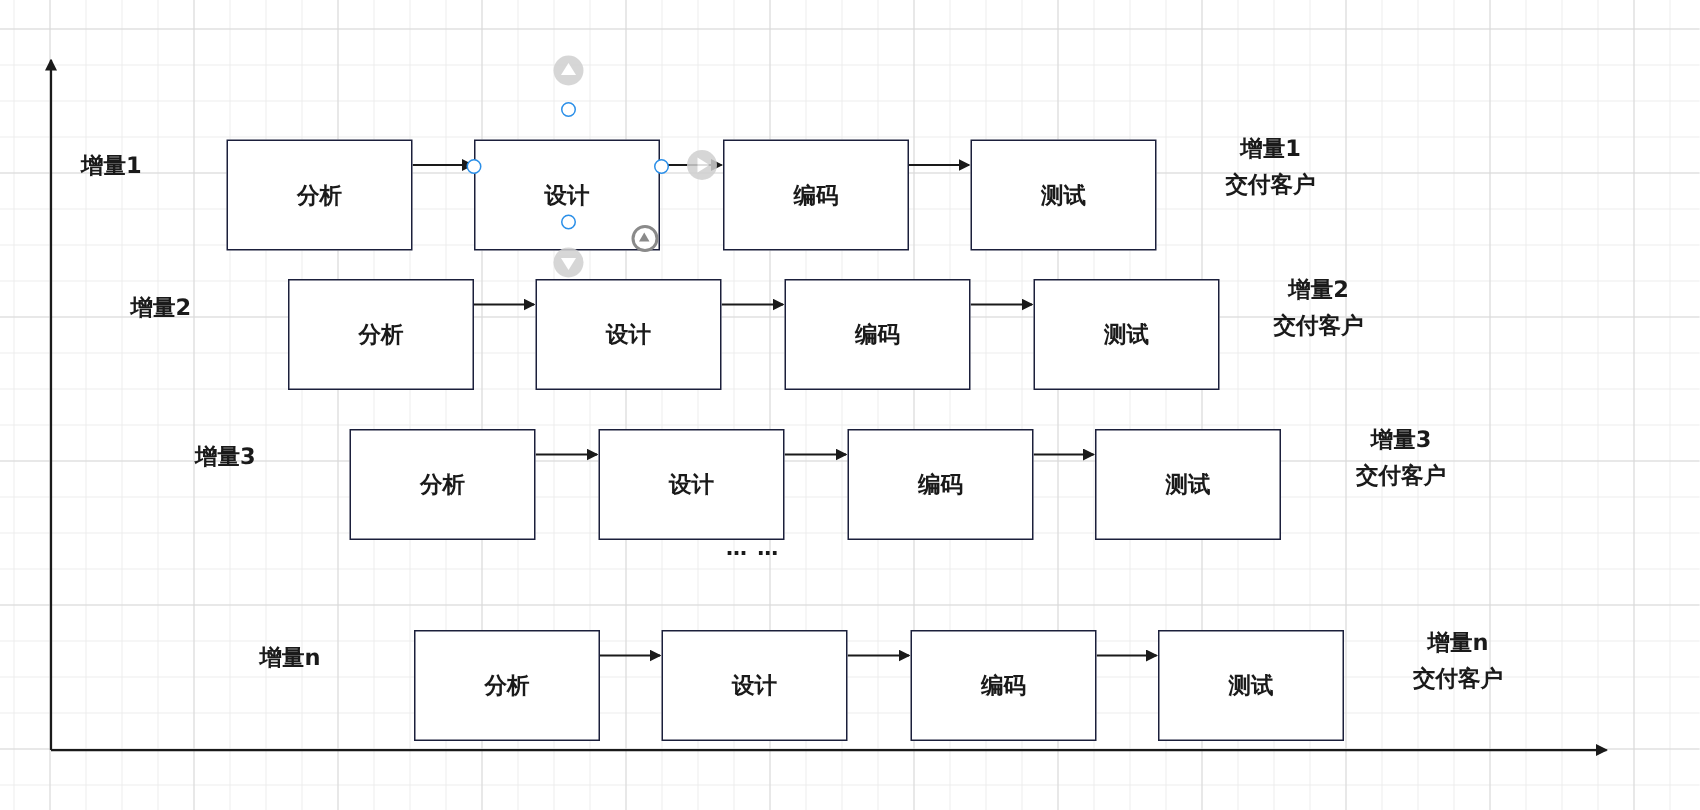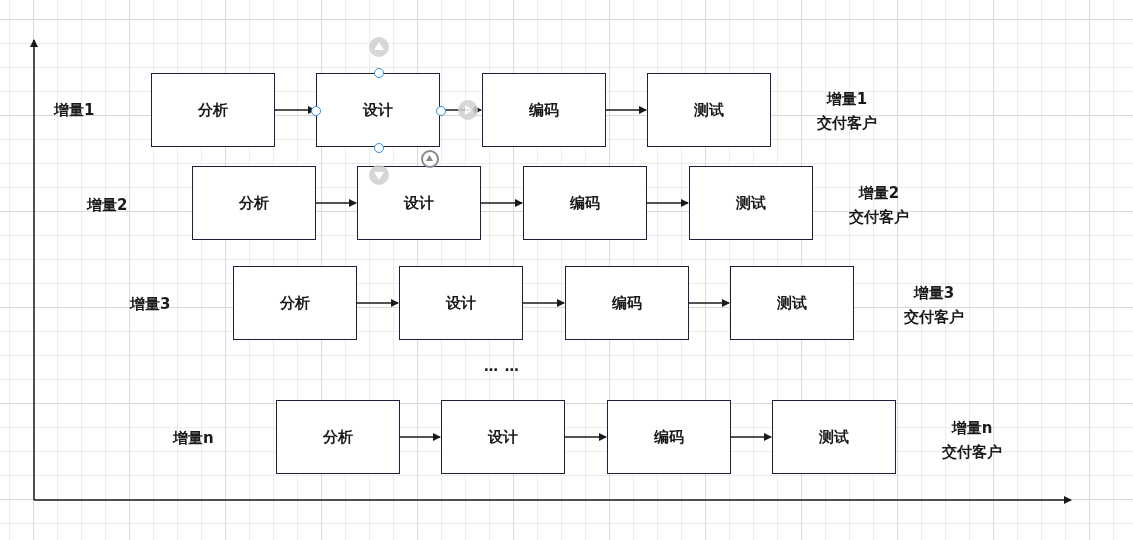--- a/index.html
+++ b/index.html
@@ -14,21 +14,21 @@
     background-size: 96px 96px, 96px 96px, 24px 24px, 24px 24px;
     background-position: 33px 19px, 33px 19px, 9px 19px, 9px 19px;
     font-family: "DejaVu Sans", "Liberation Sans", sans-serif;
     color: #1a1a1a;
   }
   #canvas { position: absolute; left: 0; top: 0; width: 1133px; height: 456px; }
   .node {
     position: absolute; width: 124px; height: 74px;
     border: 1.5px solid #1b1f3b; background: #ffffff; box-sizing: border-box;
     display: flex; align-items: center; justify-content: center;
-    font-size: 15px; font-weight: bold; color: #1a1a1a;
+    font-size: 15px; font-weight: bold; color: #1a1a1a; margin-top: 20px;
   }
   .label {
     position: absolute; font-size: 15px; font-weight: bold; color: #1a1a1a;
     white-space: nowrap;
   }
   .delivery {
     position: absolute; font-size: 15px; font-weight: bold; color: #1a1a1a;
     text-align: center; line-height: 24px; width: 90px;
   }
   .ellipsis {

